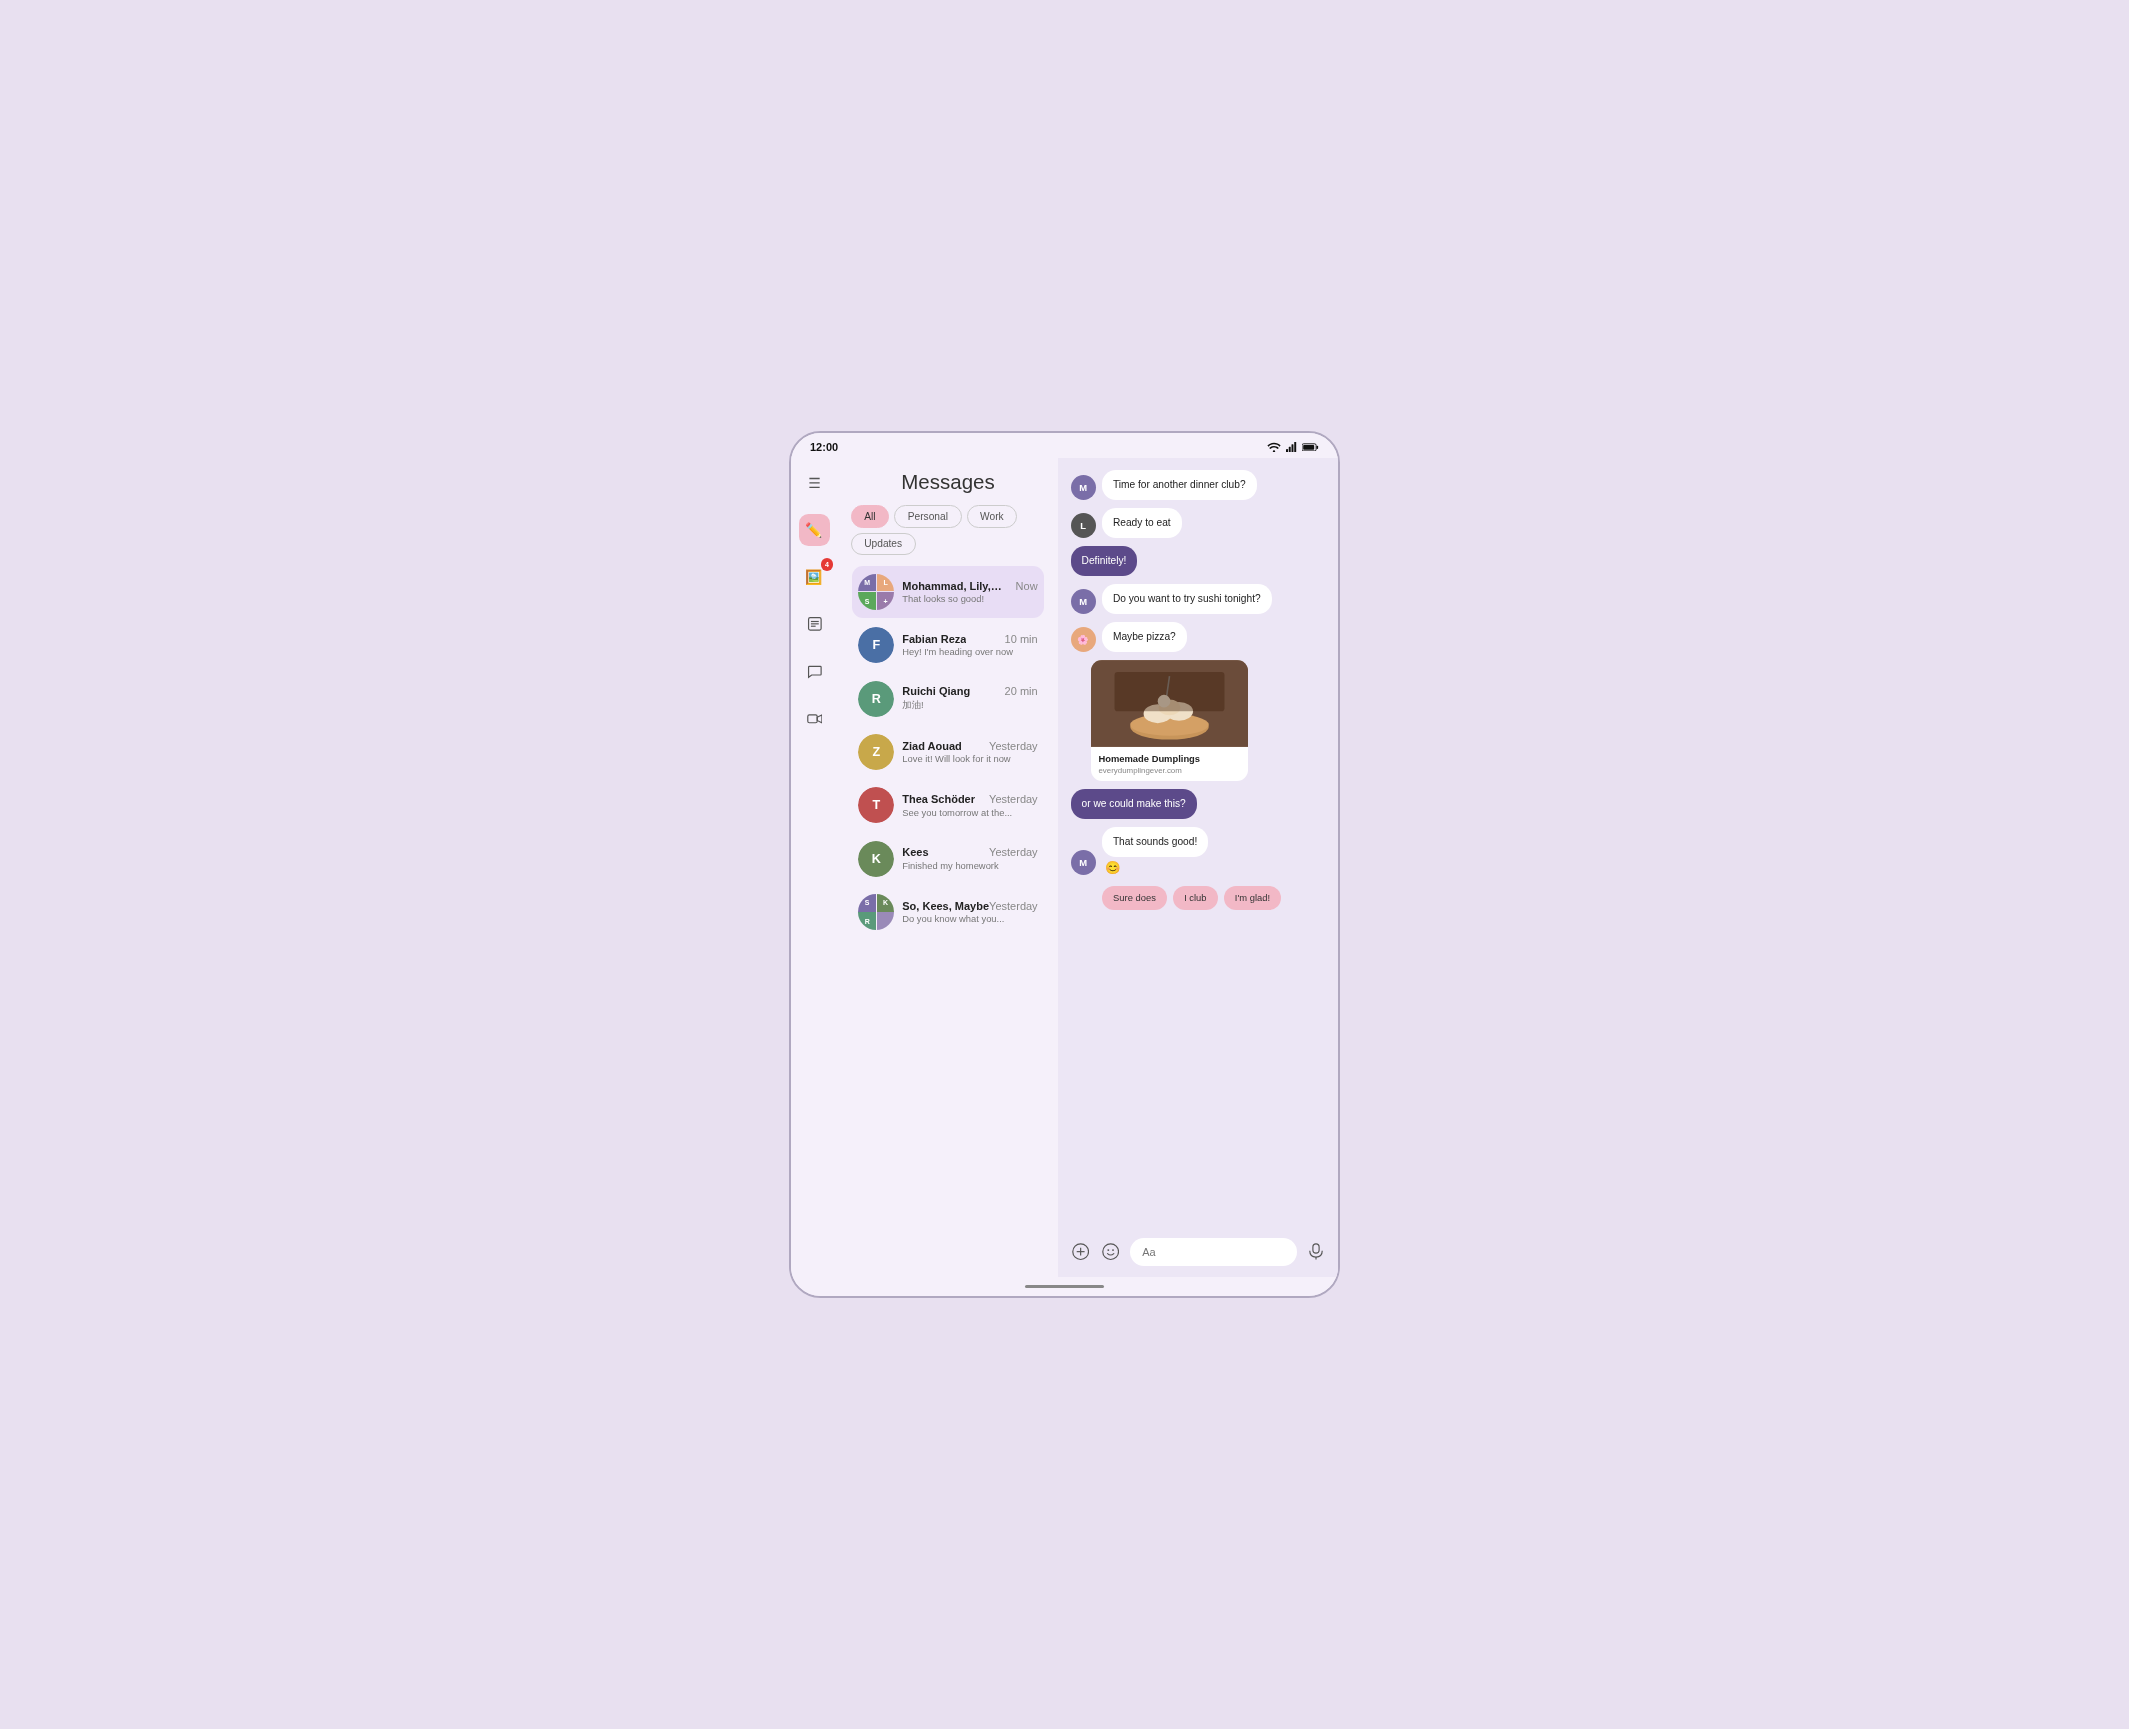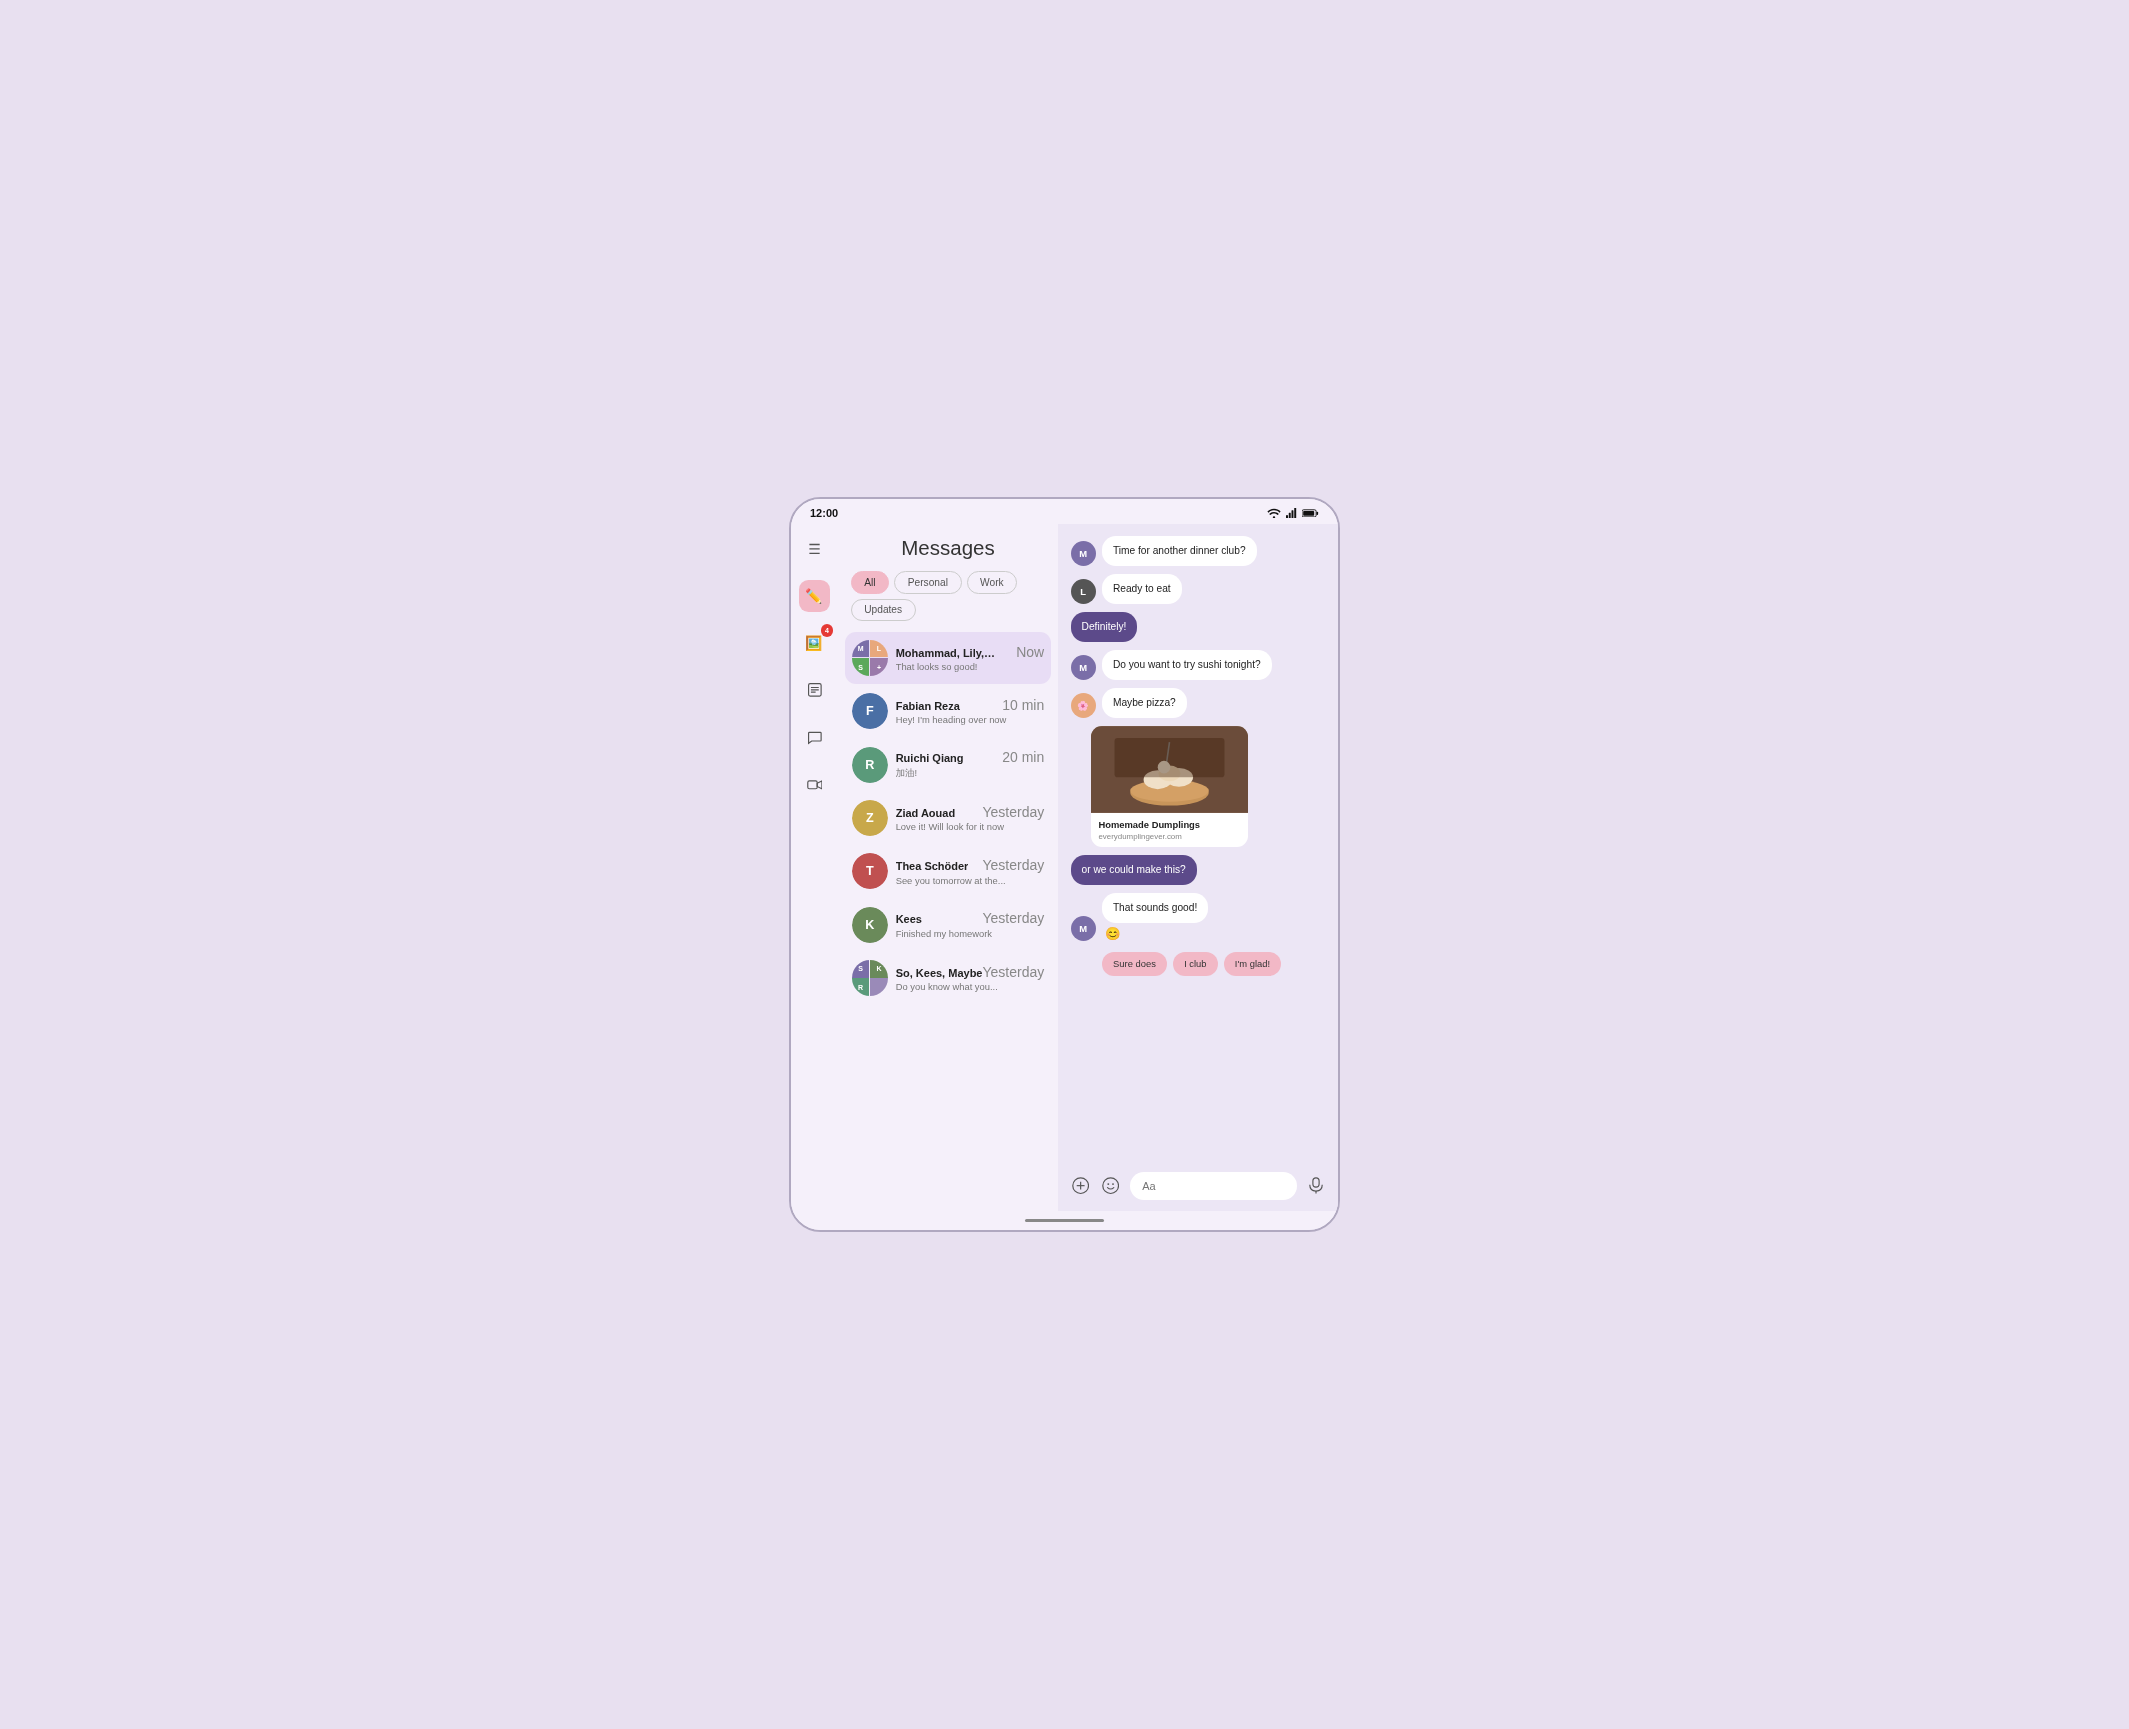--- a/index.html
+++ b/index.html
@@ -6,21 +6,21 @@
     body {
       background: #e8e0f0;
       display: flex;
       justify-content: center;
       align-items: center;
       min-height: 100vh;
       font-family: -apple-system, BlinkMacSystemFont, 'Segoe UI', sans-serif;
     }
     .device {
       width: 551px;
-      height: 735px;
+      height: 867px;
       background: #f5f0fa;
       border-radius: 31.5px;
       border: 2.4px solid #b0a8c0;
       overflow: hidden;
       display: flex;
       flex-direction: column;
       position: relative;
     }
     .status-bar {
       display: flex;
@@ -188,21 +188,21 @@
     .conv-name {
       font-size: 11px;
       font-weight: 600;
       color: #222;
       white-space: nowrap;
       overflow: hidden;
       text-overflow: ellipsis;
       max-width: 102px;
     }
     .conv-time {
-      font-size: 14px;
+      font-size: 11px;
       color: #888;
       white-space: nowrap;
     }
     .conv-preview {
       font-size: 9.4px;
       color: #777;
       white-space: nowrap;
       overflow: hidden;
       text-overflow: ellipsis;
     }

